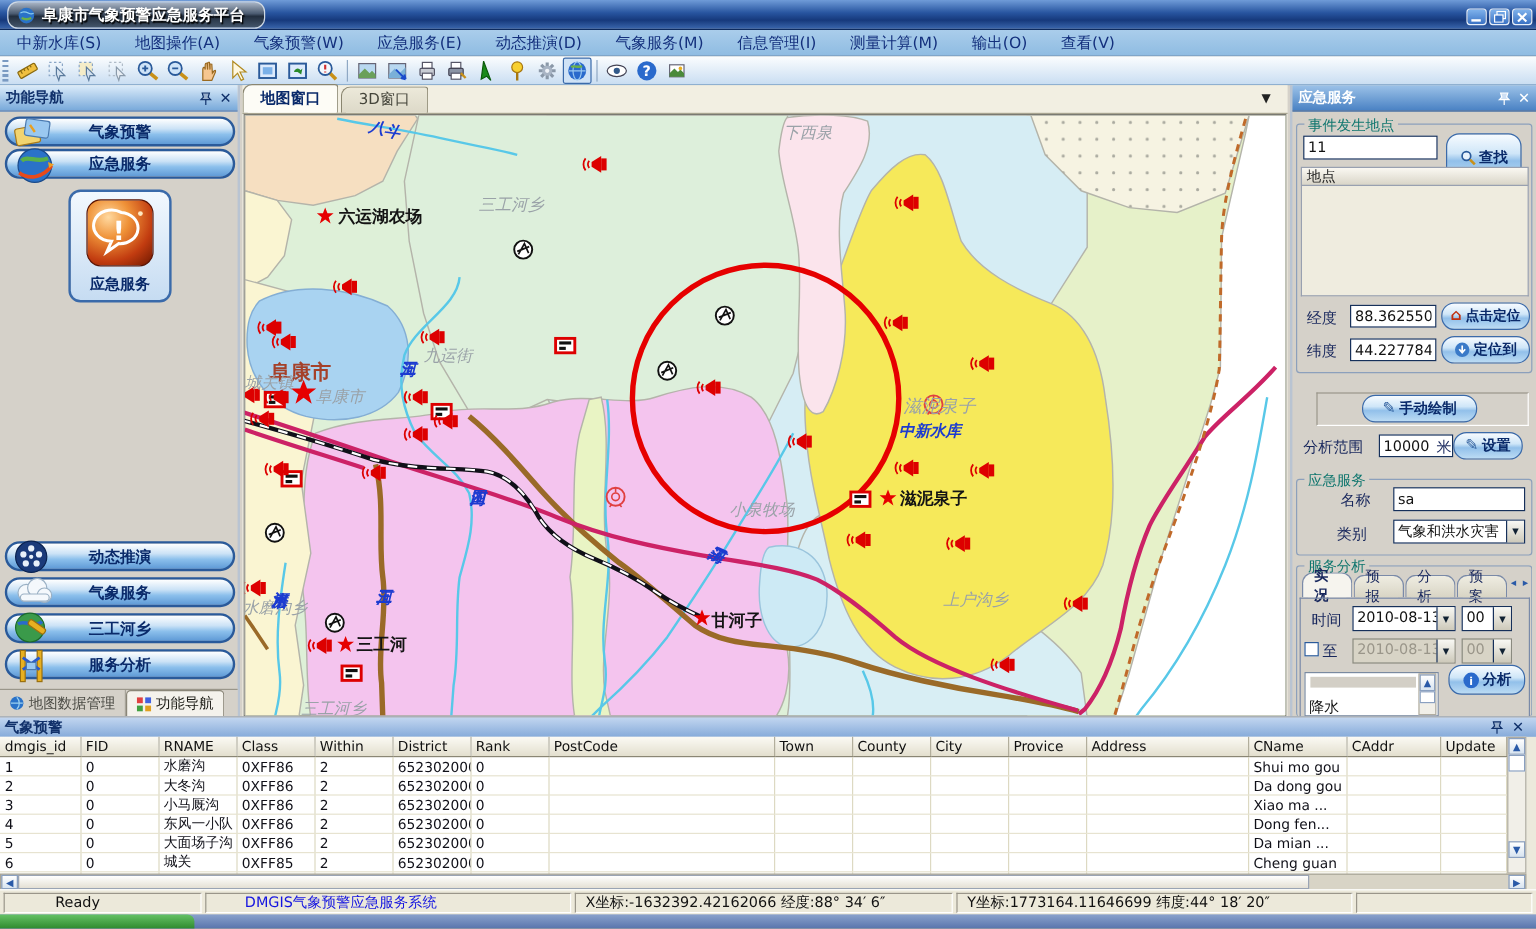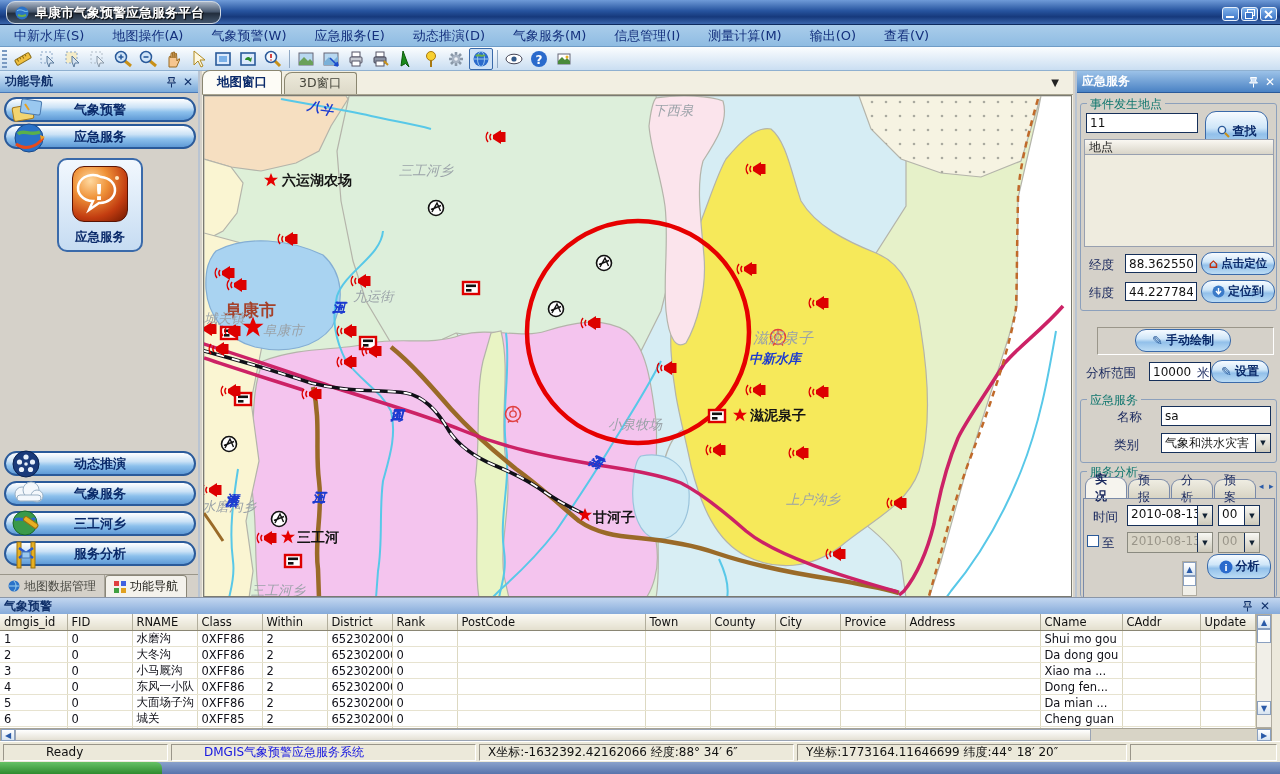--- a/index.html
+++ b/index.html
@@ -671,20 +671,25 @@
     <span class="flabel" style="left:25px;top:464px">至</span>
     <div class="combo disabled" style="left:50px;top:461px;width:86px;height:21px">
       <span class="val">2010-08-13</span>
         <span class="cbtn">▼</span>
     </div>
     <div class="combo disabled" style="left:141px;top:461px;width:42px;height:21px">
       <span class="val">00</span>
         <span class="cbtn">▼</span>
     </div>
 
+    <div class="lbox" style="left:10px;top:489px;width:112px;height:37px">
+      <div class="ghost"></div>
+      <div class="li">降水</div>
+      <div class="li">空气温度</div>
+    </div>
     <div class="sb-v" style="left:105px;top:490px;width:15px;height:35px">
       <div class="sb-btn" style="height:14px">▲</div>
       <div style="height:10px;background:#fff;border:1px solid #8aa0c0"></div>
     </div>
     <div class="bgloss" style="left:130px;top:483px;width:64px;height:25px">
       <svg width="14" height="14">
           <circle cx="7" cy="7" r="6.5" fill="#2a6acc"></circle>
           <text x="7" y="10.5" text-anchor="middle" font-size="9" font-weight="bold" fill="#fff" font-family="DejaVu Serif,serif">i</text>
         </svg>
       <span>分析</span>

